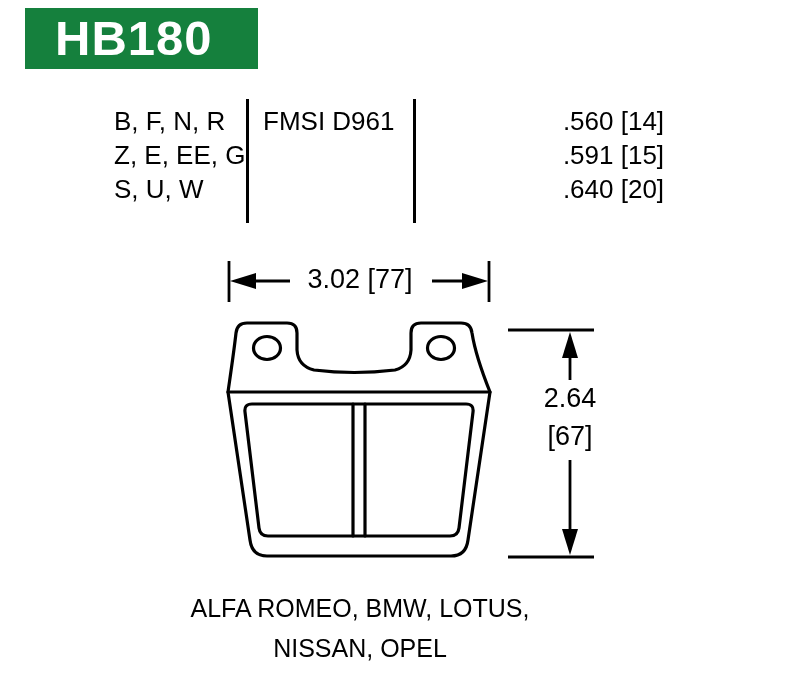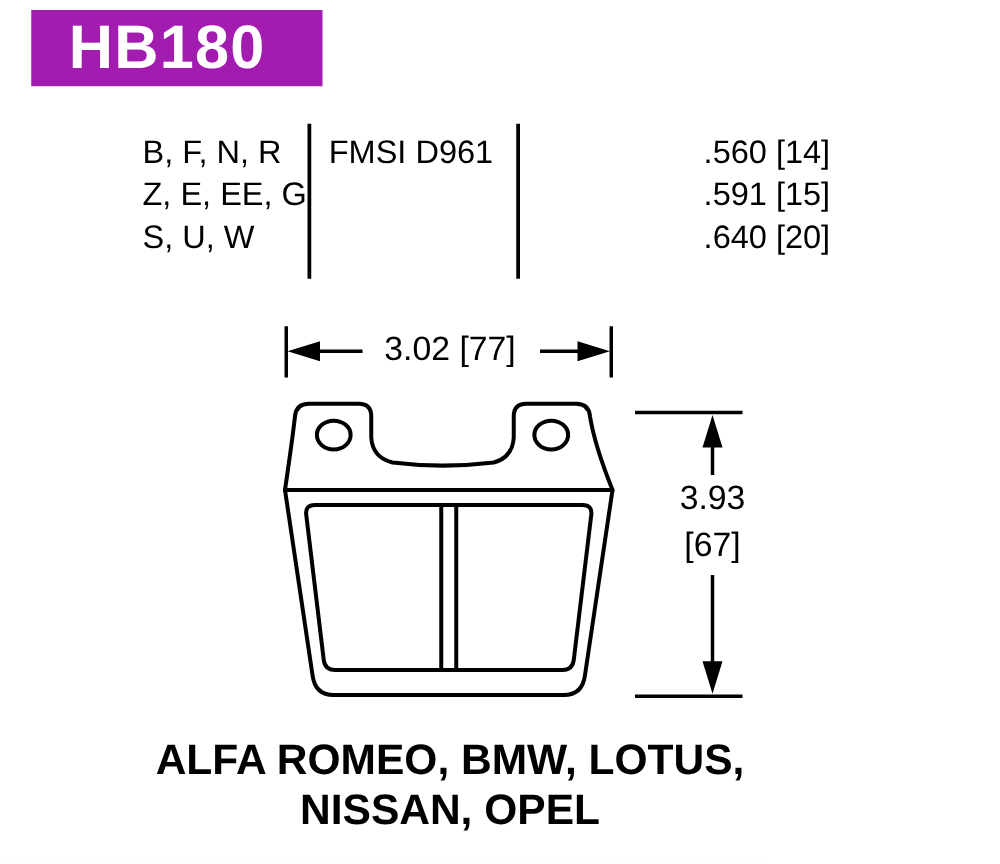--- a/index.html
+++ b/index.html
@@ -9,21 +9,21 @@
     width:800px; height:691px;
     background:#ffffff;
     font-family:"Liberation Sans", sans-serif;
     color:#000;
     overflow:hidden;
     margin:0 auto;
   }
   .part-badge {
     position:absolute; left:25px; top:8px;
     width:233px; height:61px;
-    background:#a21caf;
+    background:#15803d;
     color:#fff;
     font-size:49px; font-weight:700; letter-spacing:1px;
     line-height:61px;
     padding-left:30px;
   }
   .spec-col { position:absolute; top:104px; font-size:26px; font-weight:400; }
   .spec-col .row { height:34px; line-height:34px; white-space:nowrap; }
   .col-compounds { left:114px; }
   .col-fmsi { left:263px; }
   .col-thickness { left:535px; width:157px; text-align:center; }
@@ -32,21 +32,21 @@
   .divider-2 { left:413px; }
 
   .drawing-svg { position:absolute; left:0; top:0; width:800px; height:691px; }
 
   .dim-label { position:absolute; font-size:27px; font-weight:400; text-align:center; white-space:nowrap; }
   .dim-width { left:255px; top:264px; width:210px; }
   .dim-height-in { left:518px; top:383px; width:104px; }
   .dim-height-mm { left:518px; top:421px; width:104px; }
 
   .applications { position:absolute; left:60px; top:588px; width:600px; text-align:center;
-    font-size:34px; font-weight:700; }
+    font-size:25px; font-weight:400; }
   .applications .app-line { line-height:40px; white-space:nowrap; }
 </style>
 </head>
 <body>
 
 <div class="page">
 
   <div class="part-badge">
     <span>HB180</span>
   </div>
@@ -123,21 +123,21 @@
       <line x1="508" y1="330" x2="594" y2="330"></line>
       <line x1="508" y1="557" x2="594" y2="557"></line>
       <line x1="570" y1="350" x2="570" y2="380"></line>
       <line x1="570" y1="460" x2="570" y2="536"></line>
       <polygon points="570,332 562,358 578,358" fill="#000" stroke="none"></polygon>
       <polygon points="570,555 562,529 578,529" fill="#000" stroke="none"></polygon>
     </g>
   </svg>
 
   <div class="dim-label dim-width">3.02 [77]</div>
-  <div class="dim-label dim-height-in">3.93</div>
+  <div class="dim-label dim-height-in">2.64</div>
   <div class="dim-label dim-height-mm">[67]</div>
 
   <div class="applications">
     <div class="app-line">ALFA ROMEO, BMW, LOTUS,</div>
     <div class="app-line">NISSAN, OPEL</div>
   </div>
 
 </div>
 
 </body></html>

